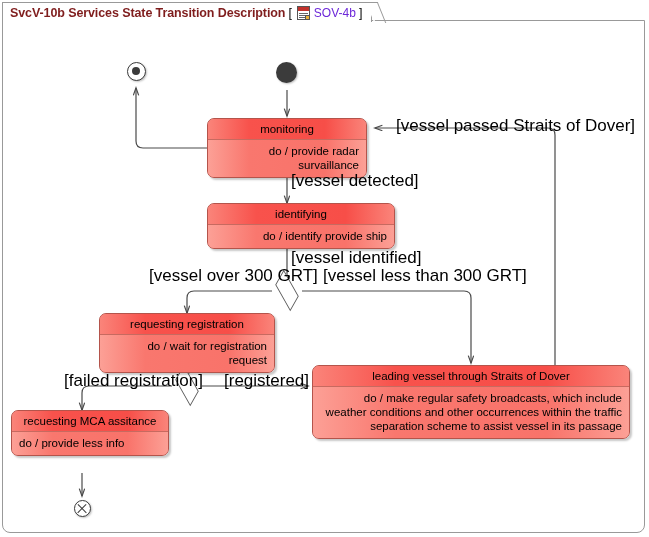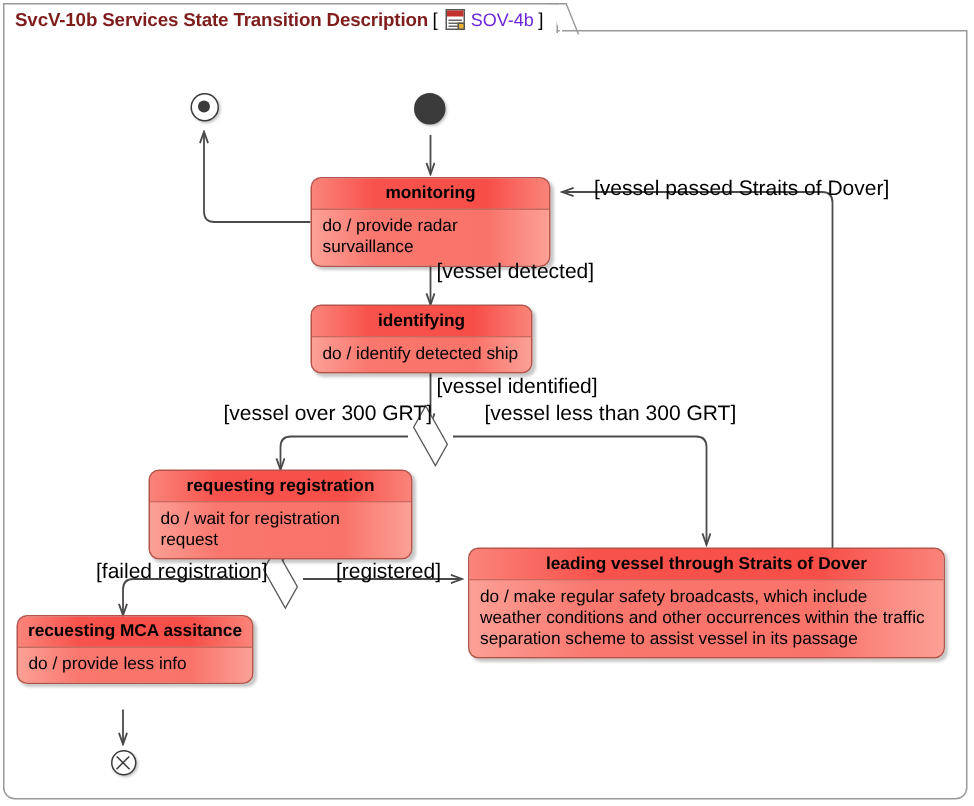--- a/index.html
+++ b/index.html
@@ -88,28 +88,28 @@
     position:absolute;
     border:1px solid #b4544b;
     border-radius:7px;
     box-sizing:border-box;
     overflow:hidden;
     box-shadow:2px 2px 2px rgba(0,0,0,0.22);
     background:linear-gradient(to right,#fb9086 0%,#f8665e 26%,#f8605a 74%,#fb9086 100%);
   }
   .state .hdr{
     text-align:center;
-    font-size:11.5px;font-weight:bold;color:#000;
+    font-size:11.5px;font-weight:normal;color:#000;
     padding:4px 6px 3px 6px;
     border-bottom:1px solid #c76a60;
     line-height:13px;
     background:linear-gradient(to right,#fa847a 0%,#f8524c 26%,#f74e48 74%,#fa847a 100%);
   }
   .state .body{
-    text-align:left;
+    text-align:right;
     font-size:11.5px;color:#000;
     padding:4px 7px 5px 7px;
     line-height:14px;
     background:linear-gradient(to right,#fca096 0%,#f9776e 26%,#f9736a 74%,#fca096 100%);
   }
   .state .body.left{text-align:left;}
 
   
   .initial-node{
     position:absolute;
@@ -157,21 +157,21 @@
     position:absolute;left:2px;top:2px;width:100%;height:100%;
     background:rgba(0,0,0,0.20);
     transform:scale(0.707,1.25) rotate(45deg);
     transform-origin:center;
     z-index:-1;
   }
 
   
   .guard{
     position:absolute;
-    font-size:14px;color:#000;
+    font-size:17px;color:#000;
     white-space:nowrap;
     line-height:13px;
   }
 </style>
 </head>
 <body>
 
 <div id="canvas">
 
   <div class="frame"></div>
@@ -237,23 +237,23 @@
   <div class="terminate-node" style="left:74px;top:500px;">
     <span class="x1"></span>
     <span class="x2"></span>
   </div>
 
   <div class="state" style="left:207px;top:118px;width:160px;">
     <div class="hdr">monitoring</div>
     <div class="body">do / provide radar survaillance</div>
   </div>
 
-  <div class="state" style="left:207px;top:203px;width:148px;">
+  <div class="state" style="left:207px;top:203px;width:188px;">
     <div class="hdr">identifying</div>
-    <div class="body">do / identify detected ship</div>
+    <div class="body">do / identify provide ship</div>
   </div>
 
   <div class="state" style="left:312px;top:365px;width:318px;">
     <div class="hdr">leading vessel through Straits of Dover</div>
     <div class="body">do / make regular safety broadcasts, which include weather conditions and other occurrences within the traffic separation scheme to assist vessel in its passage</div>
   </div>
 
   <div class="state" style="left:99px;top:313px;width:176px;">
     <div class="hdr">requesting registration</div>
     <div class="body">do / wait for registration request</div>

